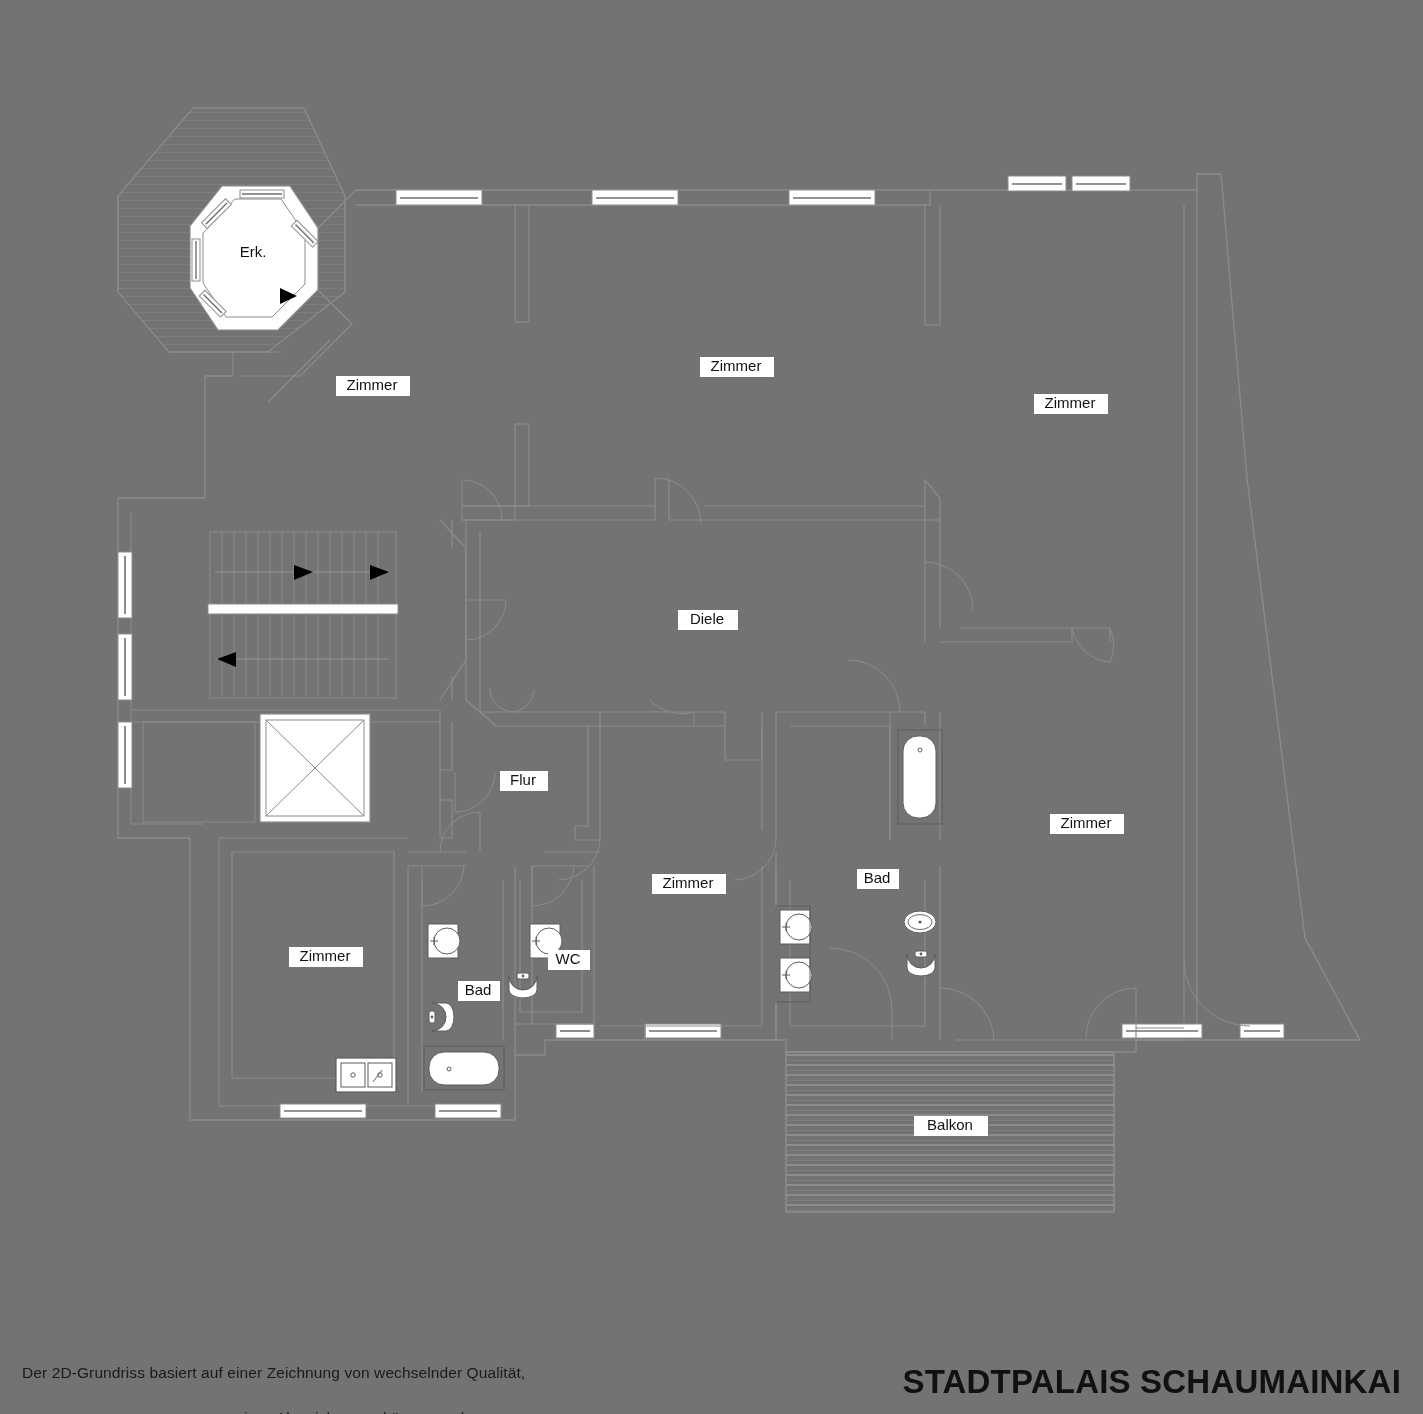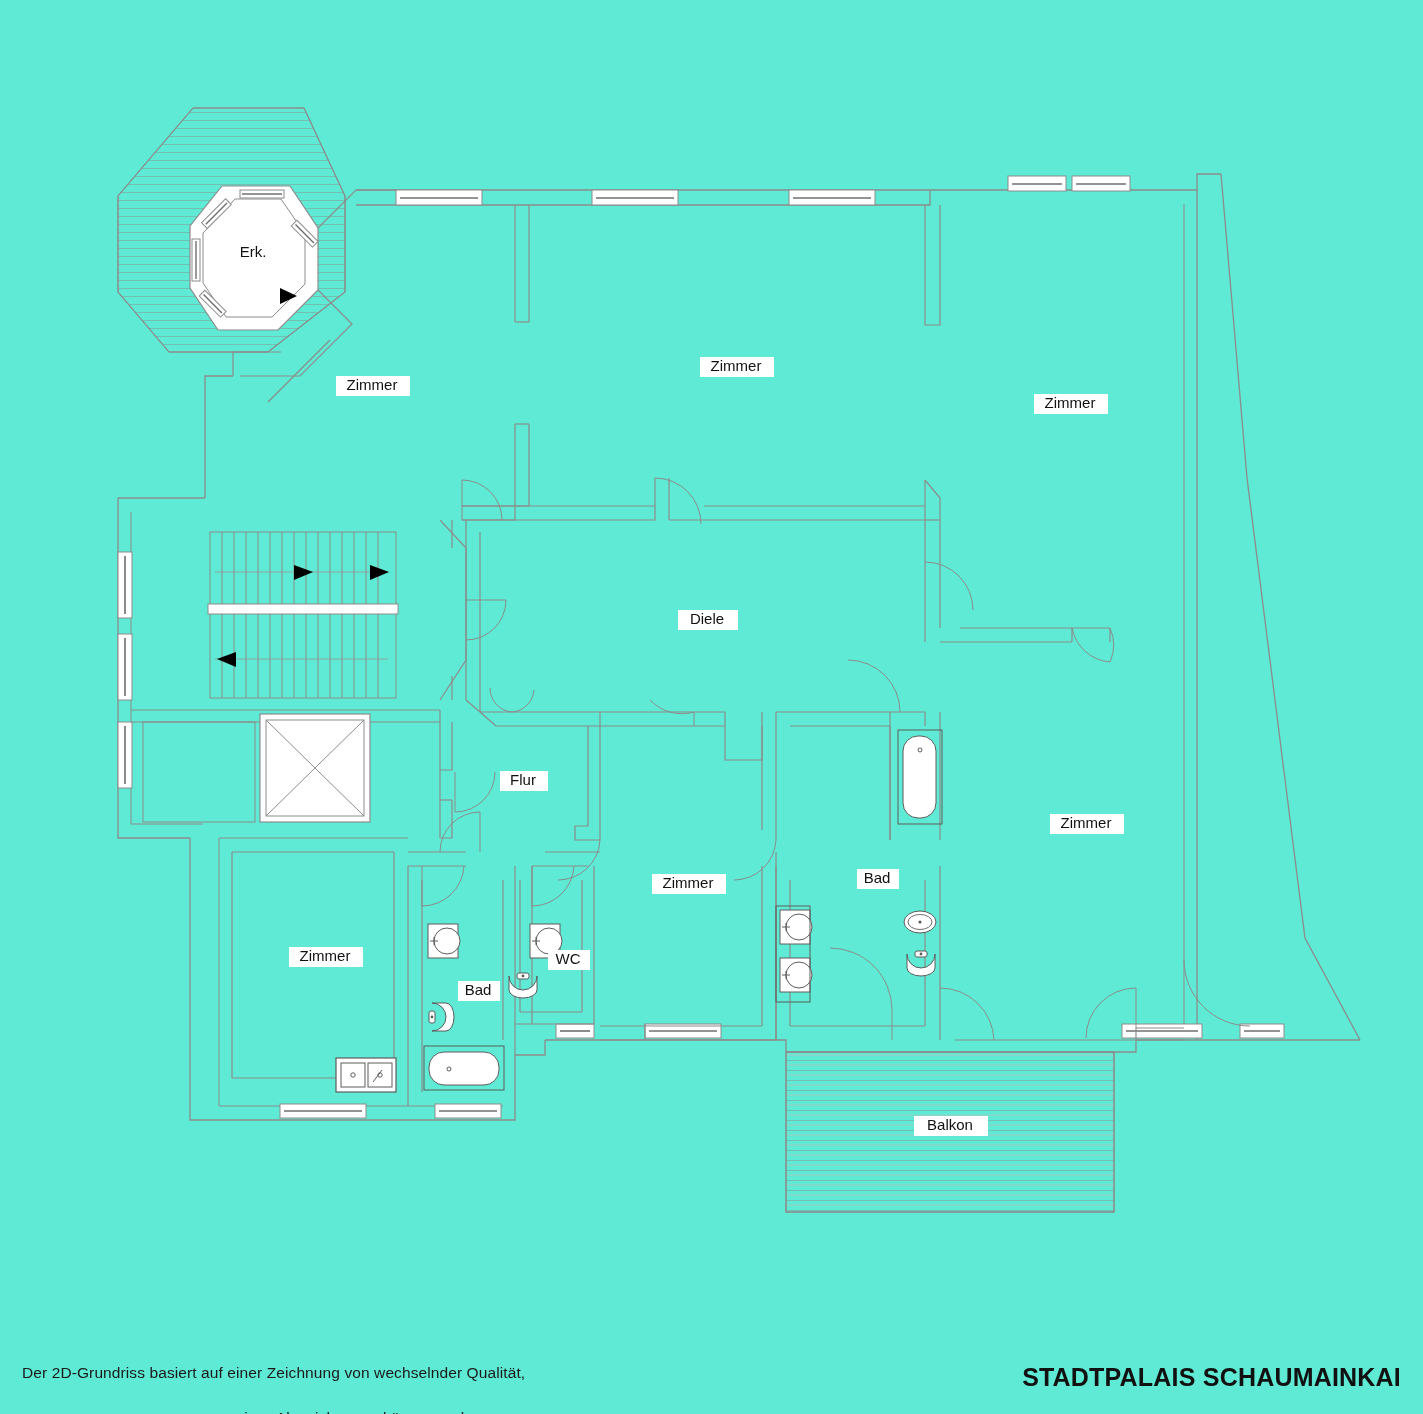--- a/index.html
+++ b/index.html
@@ -6,21 +6,21 @@
   * { box-sizing: border-box; }
   html, body {
     margin: 0; padding: 0;
     background: #ffffff;
     font-family: "Liberation Sans", sans-serif;
   }
   #page {
     position: relative;
     width: 1423px;
     height: 1414px;
-    background: #5eead4;
+    background: #737373;
     overflow: hidden;
   }
   #plan-svg {
     position: absolute;
     left: 0; top: 0;
     width: 1423px;
     height: 1414px;
     display: block;
   }
   .footer-note {
@@ -31,21 +31,21 @@
     line-height: 1.45;
     color: #1a1a1a;
     letter-spacing: 0.1px;
     white-space: pre-line;
   }
   .footer-note div { white-space: nowrap; text-align: right; }
   .plan-title {
     position: absolute;
     right: 22px;
     top: 1363px;
-    font-size: 25px;
+    font-size: 33px;
     font-weight: bold;
     letter-spacing: 0.2px;
     color: #111111;
     white-space: nowrap;
   }
   text.rm {
     font-family: "Liberation Sans", sans-serif;
     font-size: 15px;
     fill: #111111;
     text-anchor: middle;

